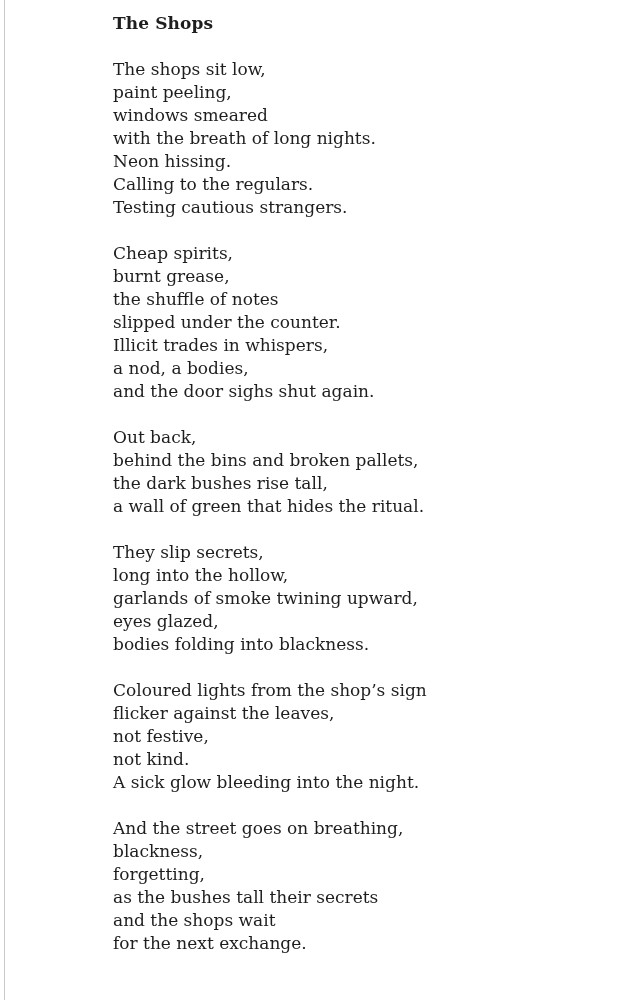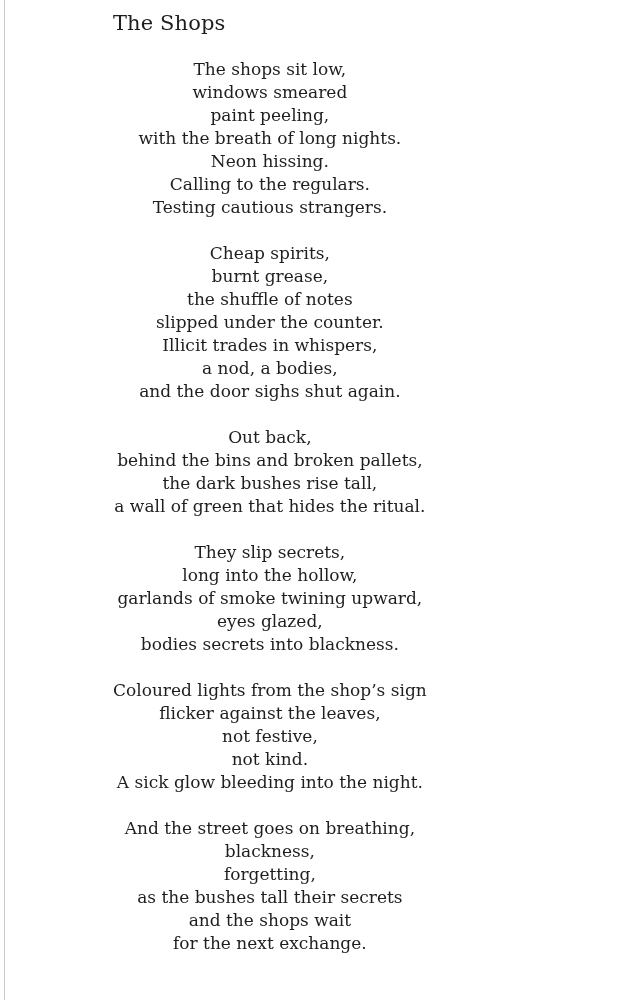--- a/index.html
+++ b/index.html
@@ -26,45 +26,44 @@
   .content {
     position: absolute;
     left: 113px;
     top: 12px;
     color: #1e1e1e;
     font-size: 17px;
     line-height: 23px;
   }
   .title {
     margin: 0 0 23px 0;
-    font-size: 21px;
-    font-weight: normal;
+    font-size: 17px;
+    font-weight: bold;
     line-height: 23px;
     letter-spacing: 0.1px;
   }
   .stanza {
     margin: 0 12px 23px 0;
-    text-align: center;
   }
   .line {
     white-space: nowrap;
   }
 </style>
 </head>
 <body>
 
 <div class="page">
   <div class="edge-line"></div>
   <div class="content">
     <h1 class="title">The Shops</h1>
     <div id="stanzas">
         <div class="stanza">
           <div class="line">The shops sit low,</div>
+          <div class="line">paint peeling,</div>
           <div class="line">windows smeared</div>
-          <div class="line">paint peeling,</div>
           <div class="line">with the breath of long nights.</div>
           <div class="line">Neon hissing.</div>
           <div class="line">Calling to the regulars.</div>
           <div class="line">Testing cautious strangers.</div>
         </div>
         <div class="stanza">
           <div class="line">Cheap spirits,</div>
           <div class="line">burnt grease,</div>
           <div class="line">the shuffle of notes</div>
           <div class="line">slipped under the counter.</div>
@@ -76,21 +75,21 @@
           <div class="line">Out back,</div>
           <div class="line">behind the bins and broken pallets,</div>
           <div class="line">the dark bushes rise tall,</div>
           <div class="line">a wall of green that hides the ritual.</div>
         </div>
         <div class="stanza">
           <div class="line">They slip secrets,</div>
           <div class="line">long into the hollow,</div>
           <div class="line">garlands of smoke twining upward,</div>
           <div class="line">eyes glazed,</div>
-          <div class="line">bodies secrets into blackness.</div>
+          <div class="line">bodies folding into blackness.</div>
         </div>
         <div class="stanza">
           <div class="line">Coloured lights from the shop’s sign</div>
           <div class="line">flicker against the leaves,</div>
           <div class="line">not festive,</div>
           <div class="line">not kind.</div>
           <div class="line">A sick glow bleeding into the night.</div>
         </div>
         <div class="stanza">
           <div class="line">And the street goes on breathing,</div>

